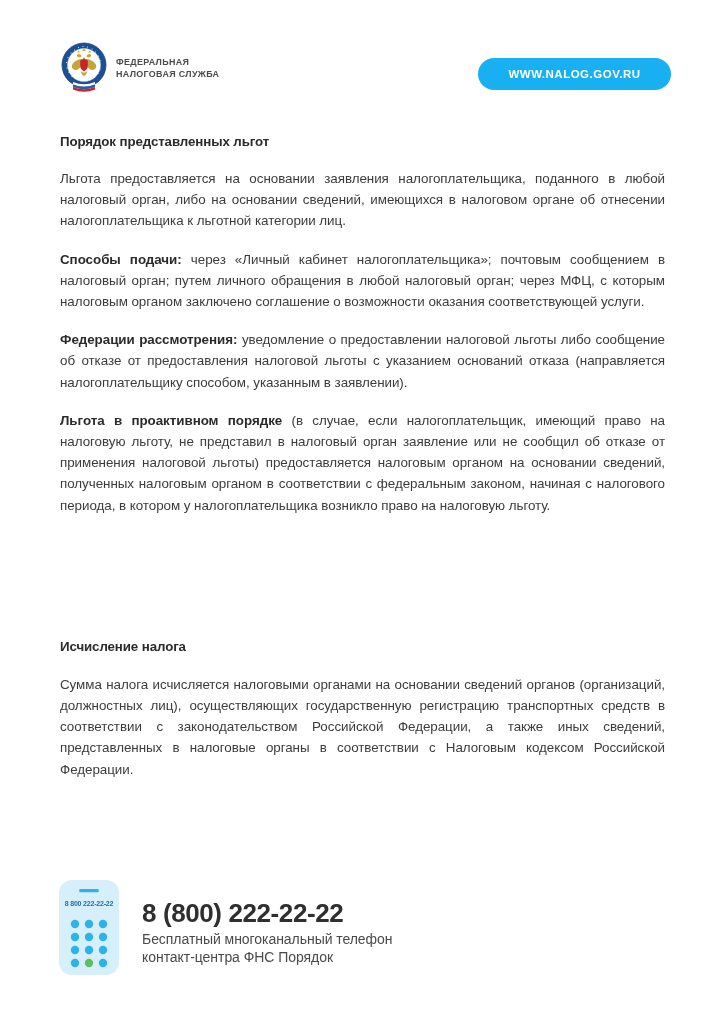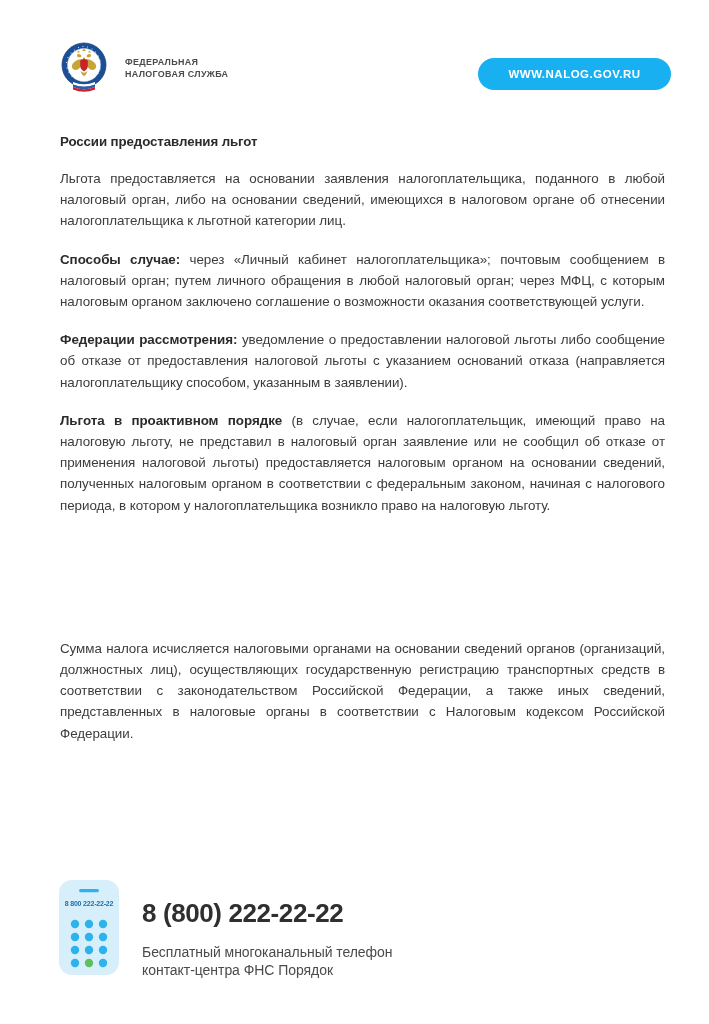--- a/index.html
+++ b/index.html
@@ -30,21 +30,21 @@
     width: 709px;
     height: 66px;
   }
 
   .brand {
     position: absolute;
     left: 60px;
     top: 2px;
     display: flex;
     align-items: center;
-    gap: 17px;
+    gap: 8px;
   }
 
   .logo-emblem {
     width: 48px;
     height: 56px;
     flex: none;
     display: block;
   }
 
   .brand-text {
@@ -138,21 +138,21 @@
   .footer-text {
     padding-top: 19px;
   }
 
   .phone-number {
     font-size: 26px;
     font-weight: 700;
     color: #2f2f2f;
     letter-spacing: -0.4px;
     line-height: 30px;
-    margin: 0 0 16px 0;
+    margin: 0 0 3px 0;
   }
 
   .phone-caption {
     font-size: 14px;
     line-height: 17.5px;
     color: #4a4a4a;
     margin: 0;
     white-space: pre-line;
     letter-spacing: -0.05px;
   }
@@ -220,32 +220,33 @@
         <path d="M26 94 q22 9 44 0 l0 5 q-22 9 -44 0 z" fill="#d0202a"></path>
       </svg>
       <div class="brand-text"><span>ФЕДЕРАЛЬНАЯ</span><br><span>НАЛОГОВАЯ СЛУЖБА</span></div>
     </div>
 
     <div class="url-pill">WWW.NALOG.GOV.RU</div>
   </div>
 
   <div class="content">
 
-    <h2 class="section-heading">России предоставления льгот</h2>
+    <h2 class="section-heading">Порядок представленных льгот</h2>
 
     <p class="para"><span>Льгота предоставляется на основании заявления налогоплательщика, поданного в любой налоговый орган, либо на основании сведений, имеющихся в налоговом органе об отнесении налогоплательщика к льготной категории лиц.</span></p>
 
-    <p class="para"><b>Способы случае:</b><span> через «Личный кабинет налогоплательщика»; почтовым сообщением в налоговый орган; путем личного обращения в любой налоговый орган; через МФЦ, с которым налоговым органом заключено соглашение о возможности оказания соответствующей услуги.</span></p>
+    <p class="para"><b>Способы подачи:</b><span> через «Личный кабинет налогоплательщика»; почтовым сообщением в налоговый орган; путем личного обращения в любой налоговый орган; через МФЦ, с которым налоговым органом заключено соглашение о возможности оказания соответствующей услуги.</span></p>
 
     <p class="para"><b>Федерации рассмотрения:</b><span> уведомление о предоставлении налоговой льготы либо сообщение об отказе от предоставления налоговой льготы с указанием оснований отказа (направляется налогоплательщику способом, указанным в заявлении).</span></p>
 
     <p class="para"><b>Льгота в проактивном порядке</b><span> (в случае, если налогоплательщик, имеющий право на налоговую льготу, не представил в налоговый орган заявление или не сообщил об отказе от применения налоговой льготы) предоставляется налоговым органом на основании сведений, полученных налоговым органом в соответствии с федеральным законом, начиная с налогового периода, в котором у налогоплательщика возникло право на налоговую льготу.</span></p>
 
     <div class="section-gap"></div>
 
+    <h2 class="section-heading second">Исчисление налога</h2>
 
     <p class="para"><span>Сумма налога исчисляется налоговыми органами на основании сведений органов (организаций, должностных лиц), осуществляющих государственную регистрацию транспортных средств в соответствии с законодательством Российской Федерации, а также иных сведений, представленных в налоговые органы в соответствии с Налоговым кодексом Российской Федерации.</span></p>
 
   </div>
 
   <div class="footer">
 
     <svg class="phone-icon" viewBox="0 0 62 97">
       <rect x="1" y="1" width="60" height="95" rx="13" ry="13" fill="#d7eefb"></rect>
 

